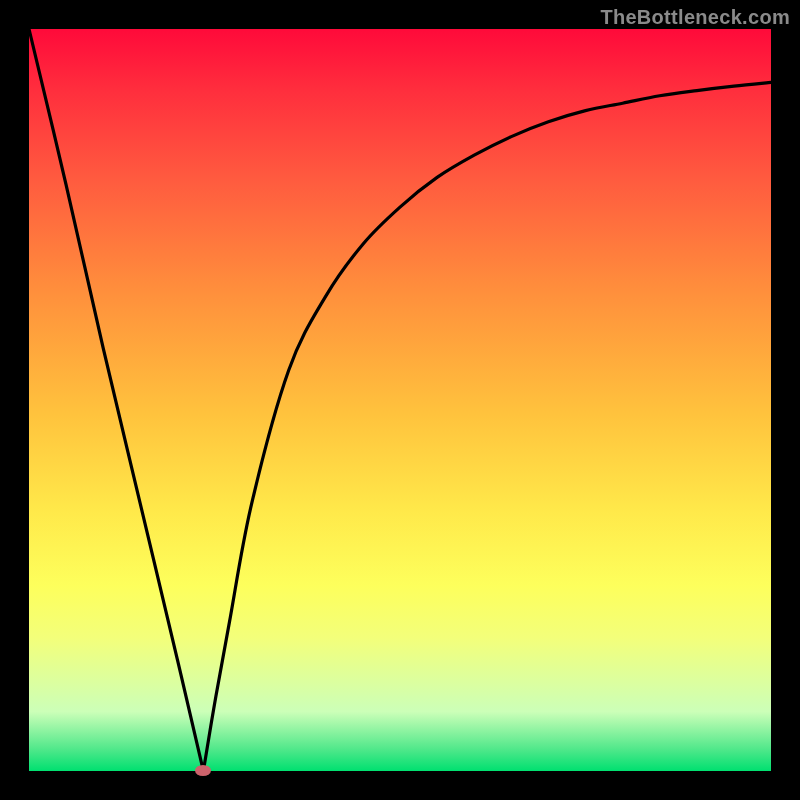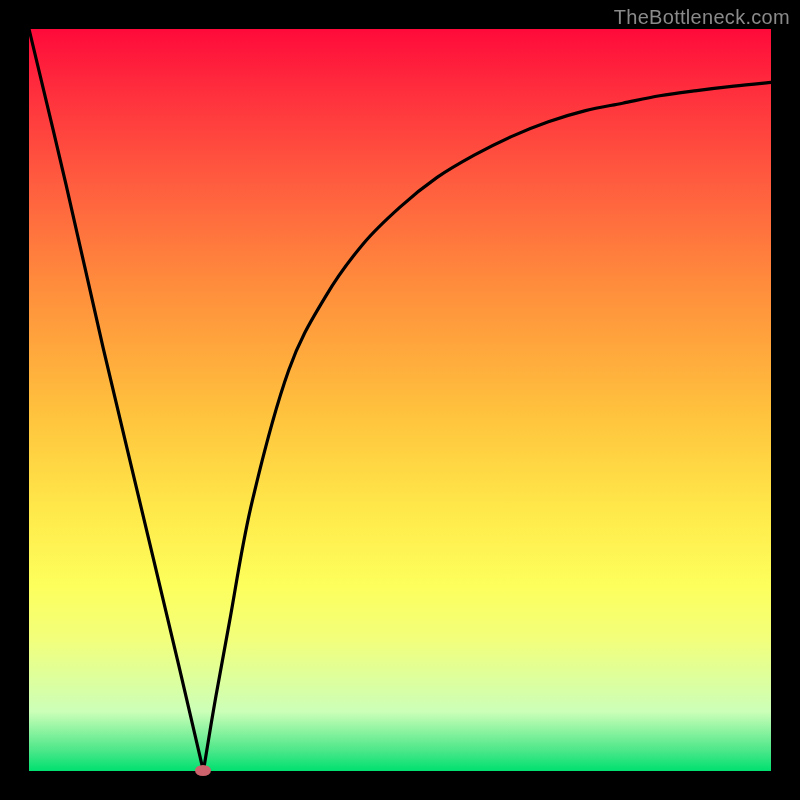--- a/index.html
+++ b/index.html
@@ -27,21 +27,21 @@
       #f3ff7a 82%,
       #ccffb8 92%,
       #52e88b 97%,
       #00e070 100%);
   }
   .watermark {
     position: absolute;
     top: 6px;
     right: 10px;
     font-size: 20px;
-    font-weight: 400;
+    font-weight: 700;
     color: #8a8a8a;
     letter-spacing: 0.3px;
   }
   svg.curve {
     position: absolute;
     left: 29px;
     top: 29px;
     width: 742px;
     height: 742px;
     overflow: visible;

